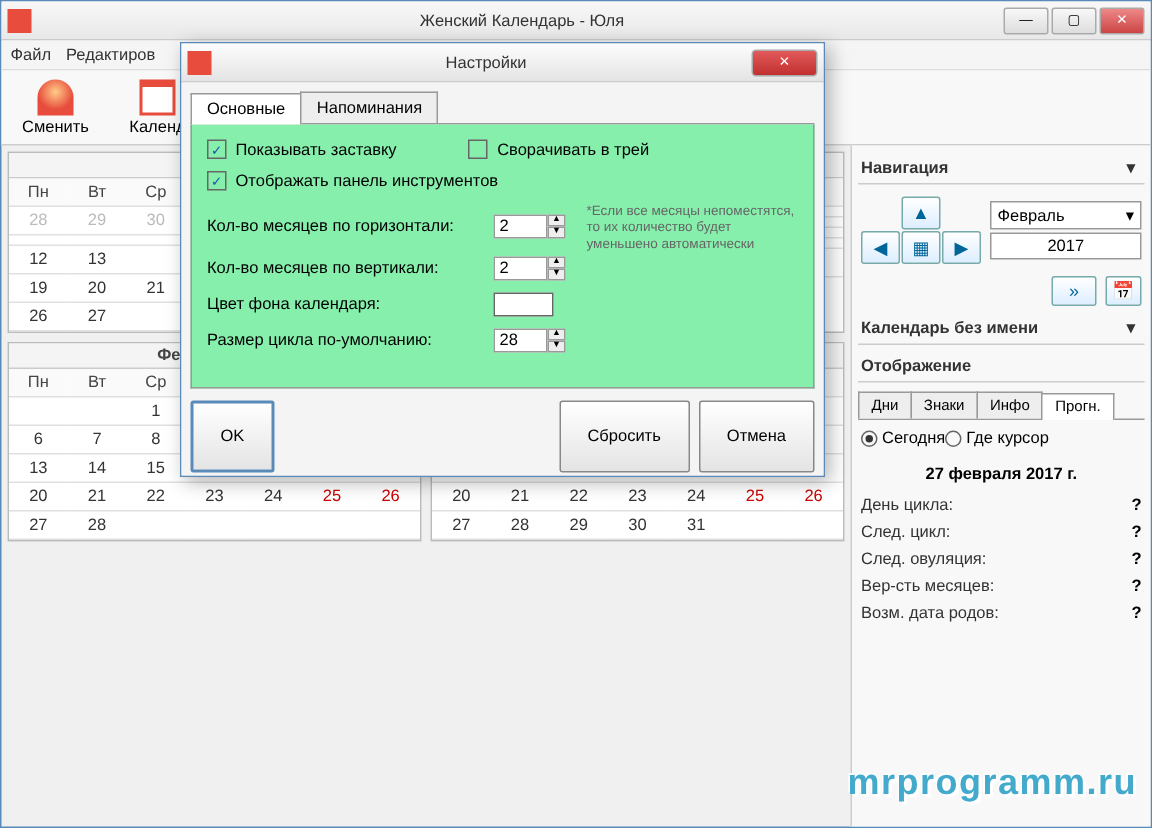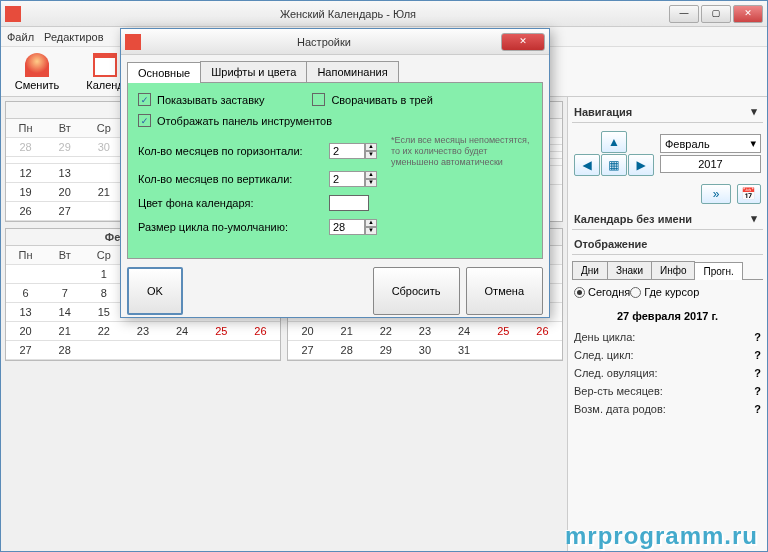--- a/index.html
+++ b/index.html
@@ -72,21 +72,21 @@
 .spin input{width:36px;border:1px solid #999;padding:1px 3px;text-align:left;}
 .spin .spbtns{display:flex;flex-direction:column;}
 .spin .sb{width:12px;height:8px;border:1px solid #999;background:#eee;font-size:6px;line-height:5px;text-align:center;cursor:pointer;}
 .colorwell{width:40px;height:16px;border:1px solid #666;background:#fff;cursor:pointer;}
 .hint{font-size:9px;color:#666;line-height:1.2;}
 .btnrow{display:flex;gap:6px;padding-top:8px;}
 .btn{padding:16px 18px;border:1px solid #888;background:linear-gradient(#fff,#e4e4e4);cursor:pointer;border-radius:2px;}
 .btn.prim{border:2px solid #5a8bb8;}
 .spacer{flex:1;}
 
-.watermark{position:absolute;right:10px;bottom:2px;font-size:24px;font-weight:bold;color:#4ac;text-shadow:2px 2px 0 #fff,-1px -1px 0 #fff;pointer-events:none;letter-spacing:1px;z-index:50;}
+.watermark{position:absolute;right:10px;bottom:16px;font-size:24px;font-weight:bold;color:#4ac;text-shadow:2px 2px 0 #fff,-1px -1px 0 #fff;pointer-events:none;letter-spacing:1px;z-index:50;}
 </style>
 </head>
 <body>
 
 <div class="win main-win">
   <div class="titlebar">
     <span class="icon"></span>
     <span class="title">Женский Календарь - Юля</span>
     <div class="winbtns">
       <div class="winbtn">—</div>
@@ -452,21 +452,20 @@
   <div class="titlebar">
     <span class="icon"></span>
     <span class="title">Настройки</span>
     <div class="winbtns">
         <div class="winbtn close">✕</div>
       </div>
   </div>
   <div class="dlgbody">
     <div class="tabs">
       <div class="tab act">Основные</div>
-      <div class="tab">Шрифты и цвета</div>
       <div class="tab">Напоминания</div>
     </div>
     <div class="tabpanel">
       <div class="frow">
         <span class="cb on"></span>
         <span>Показывать заставку</span>
         <span style="width:36px"></span>
         <span class="cb"></span>
         <span>Сворачивать в трей</span>
       </div>

